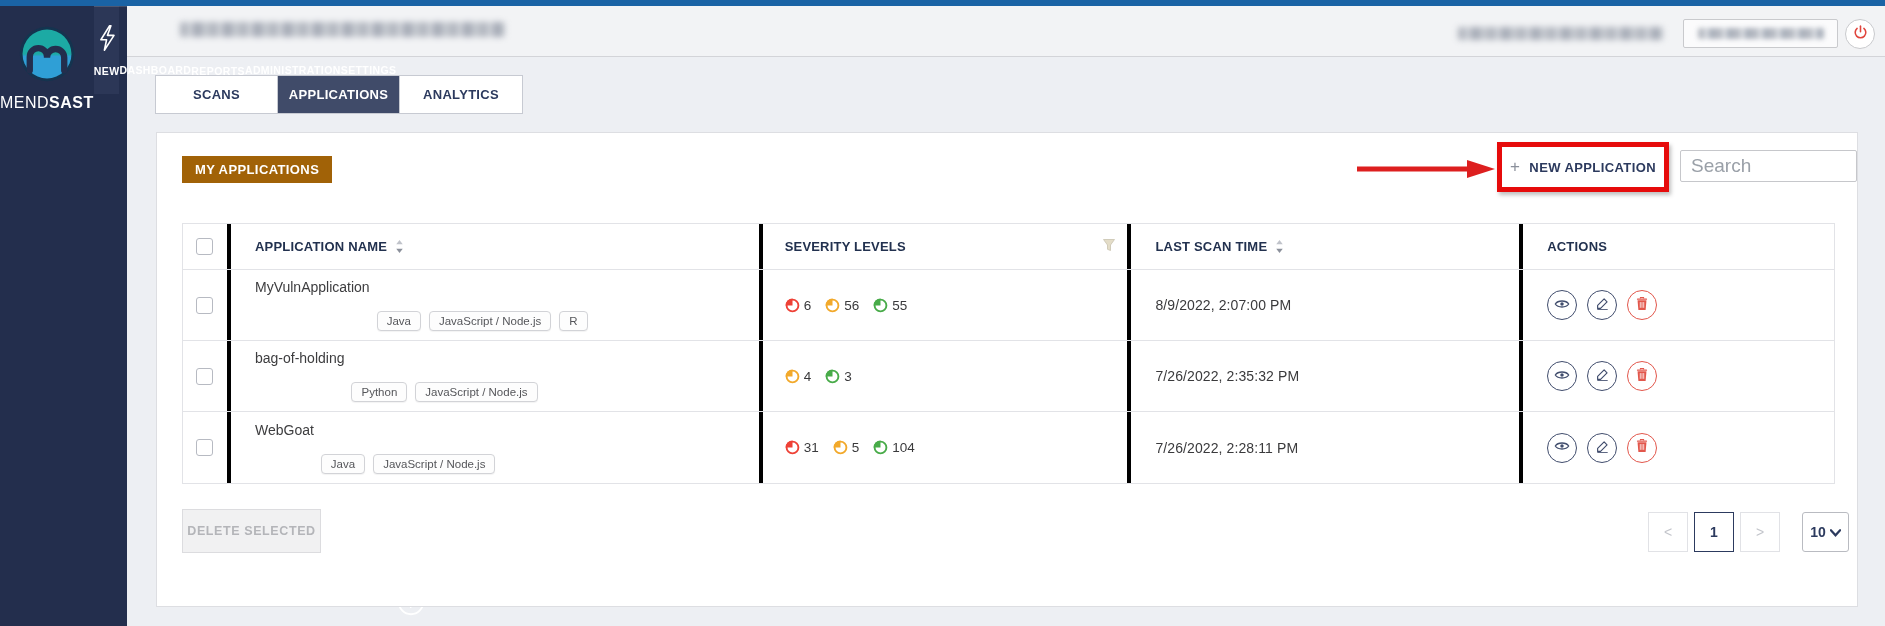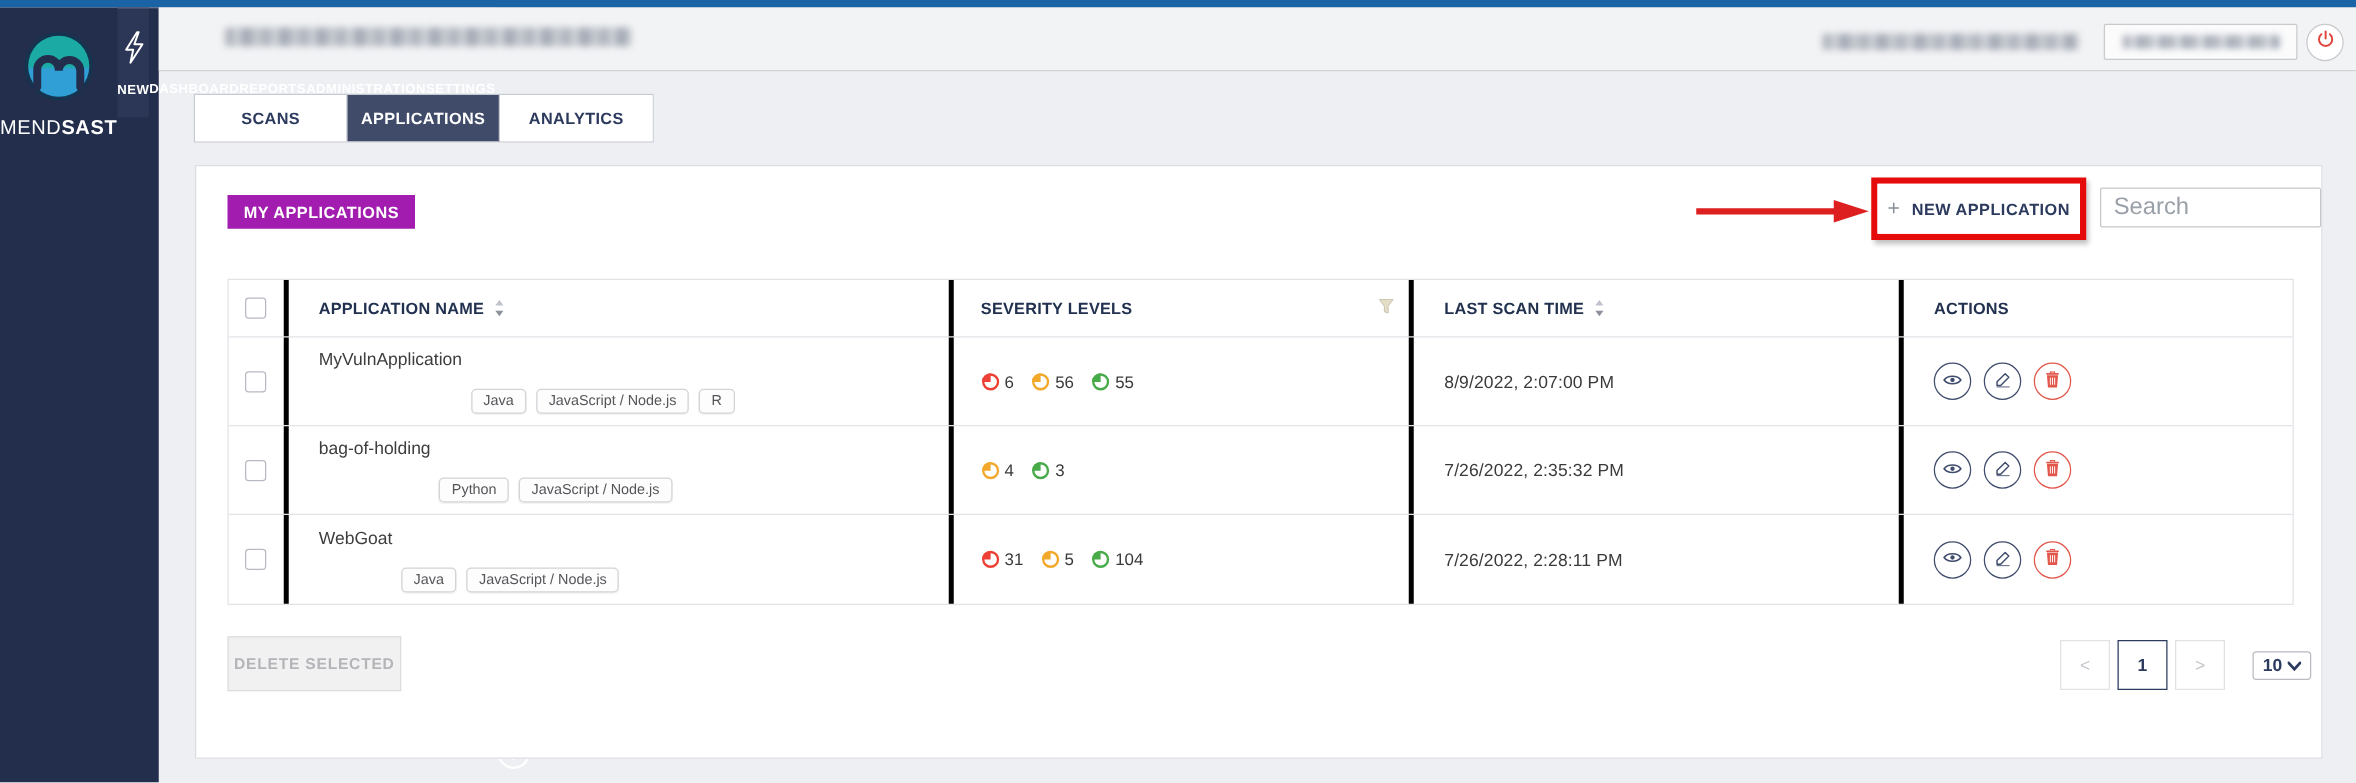--- a/index.html
+++ b/index.html
@@ -42,21 +42,21 @@
   .tabs { position:absolute; left:155px; top:75px; display:flex; border:1px solid #c7cad2; background:#fff; }
   .tab { width:122px; height:37px; display:flex; align-items:center; justify-content:center;
     font-size:13px; font-weight:700; letter-spacing:.3px; color:#2c3a5e; background:#fff;
     border-right:1px solid #c7cad2; cursor:pointer; }
   .tab:last-child { border-right:none; }
   .tab.active { background:#404b69; color:#fff; }
 
   
   .card { position:absolute; left:156px; top:132px; width:1702px; height:475px; background:#fff;
     border:1px solid #dddee2; }
-  .badge { position:absolute; left:25px; top:23px; background:#a21caf; color:#fff; font-size:13px;
+  .badge { position:absolute; left:25px; top:23px; background:#a16207; color:#fff; font-size:13px;
     font-weight:700; letter-spacing:.4px; padding:6px 13px; }
   .annot-arrow { position:absolute; left:1198px; top:24px; width:142px; height:24px; pointer-events:none; }
   .annot-box { position:absolute; left:1340px; top:9px; width:172px; height:50px; border:5px solid #e60b0b;
     box-shadow:2px 3px 4px rgba(0,0,0,.25); background:#fff; display:flex; align-items:center; justify-content:center; }
   .new-app-btn { width:100%; height:100%; background:#fff; border:none; display:flex; align-items:center;
     justify-content:center; gap:9px; font-family:inherit; font-size:13px; font-weight:700; letter-spacing:.4px;
     color:#2c3a5e; cursor:pointer; }
   .new-app-btn .plus { color:#8a8f9a; font-size:17px; font-weight:400; }
   .search-wrap { position:absolute; left:1523px; top:17px; width:177px; height:32px; border:1px solid #c6c7cb;
     border-radius:2px; background:#fff; display:flex; align-items:center; }
@@ -95,21 +95,21 @@
   .act-red  { border:1.6px solid #e2574c; }
 
   
   .delete-btn { position:absolute; left:25px; top:376px; width:139px; height:44px; background:#f1f1f2;
     border:1px solid #dcdcdf; color:#b4b5b9; font-family:inherit; font-size:12.5px; font-weight:700;
     letter-spacing:.6px; cursor:default; }
   .pager { position:absolute; right:8px; top:379px; display:flex; align-items:center; }
   .pg { width:40px; height:40px; border:1px solid #e1e2e6; background:#fff; display:flex; align-items:center;
     justify-content:center; font-size:14px; color:#c3c5cb; margin-left:6px; cursor:pointer; }
   .pg.current { border:1px solid #2c3a5e; color:#2c3a5e; font-weight:700; }
-  .pgsize { margin-left:22px; width:47px; height:23px; border:1px solid #b9bbc1; border-radius:3px;
+  .pgsize { margin-left:22px; width:47px; height:40px; border:1px solid #b9bbc1; border-radius:3px;
     background:#fff; display:flex; align-items:center; justify-content:center; gap:4px; font-size:14px;
     font-weight:700; color:#2c3a5e; cursor:pointer; }
 </style>
 </head>
 <body>
 
 <div class="page">
   <div class="topstrip"></div>
 
   <div class="sidebar">

